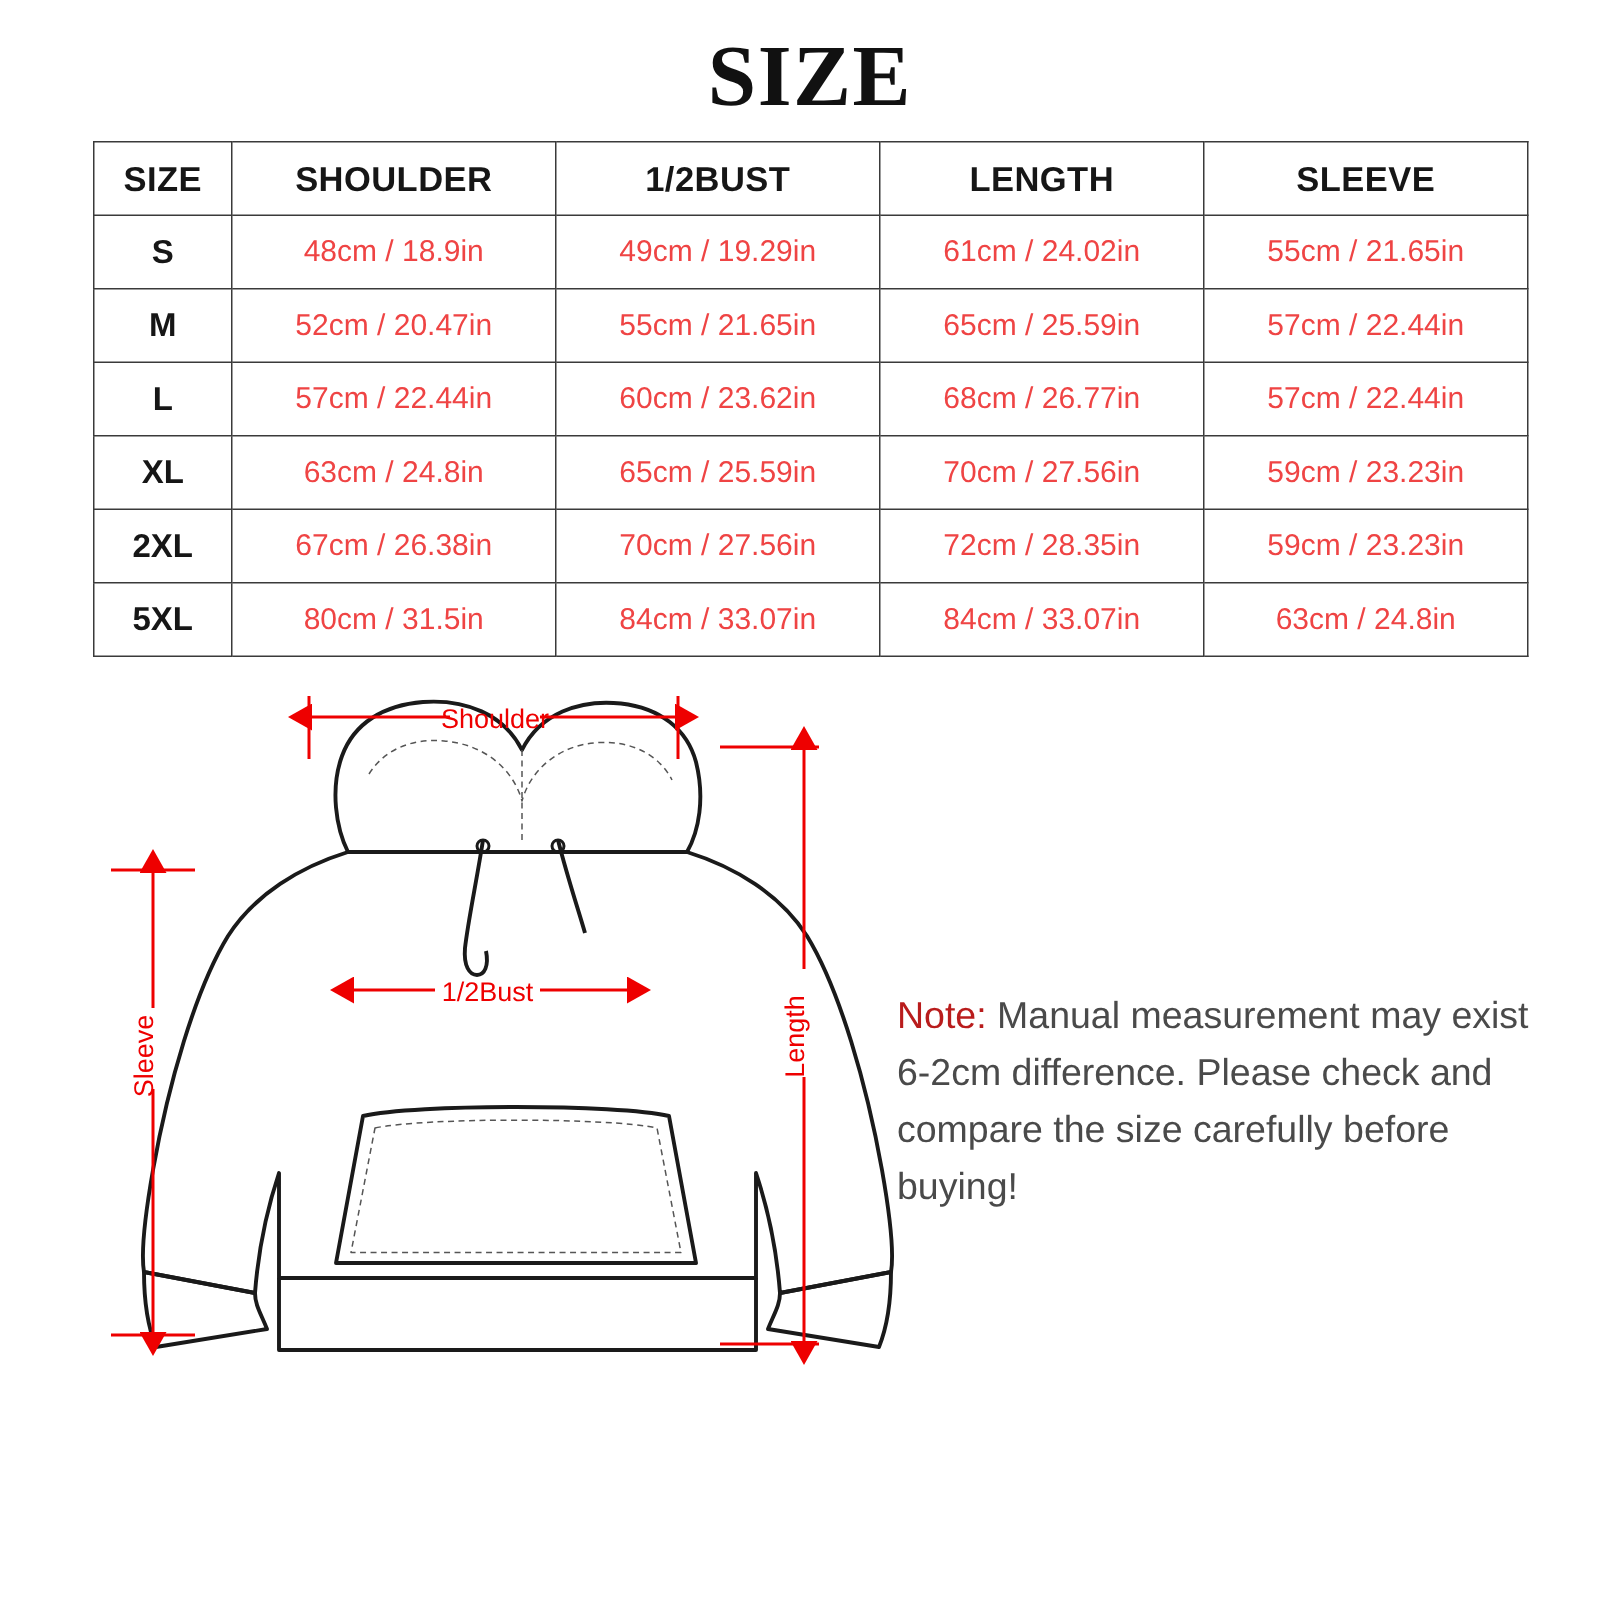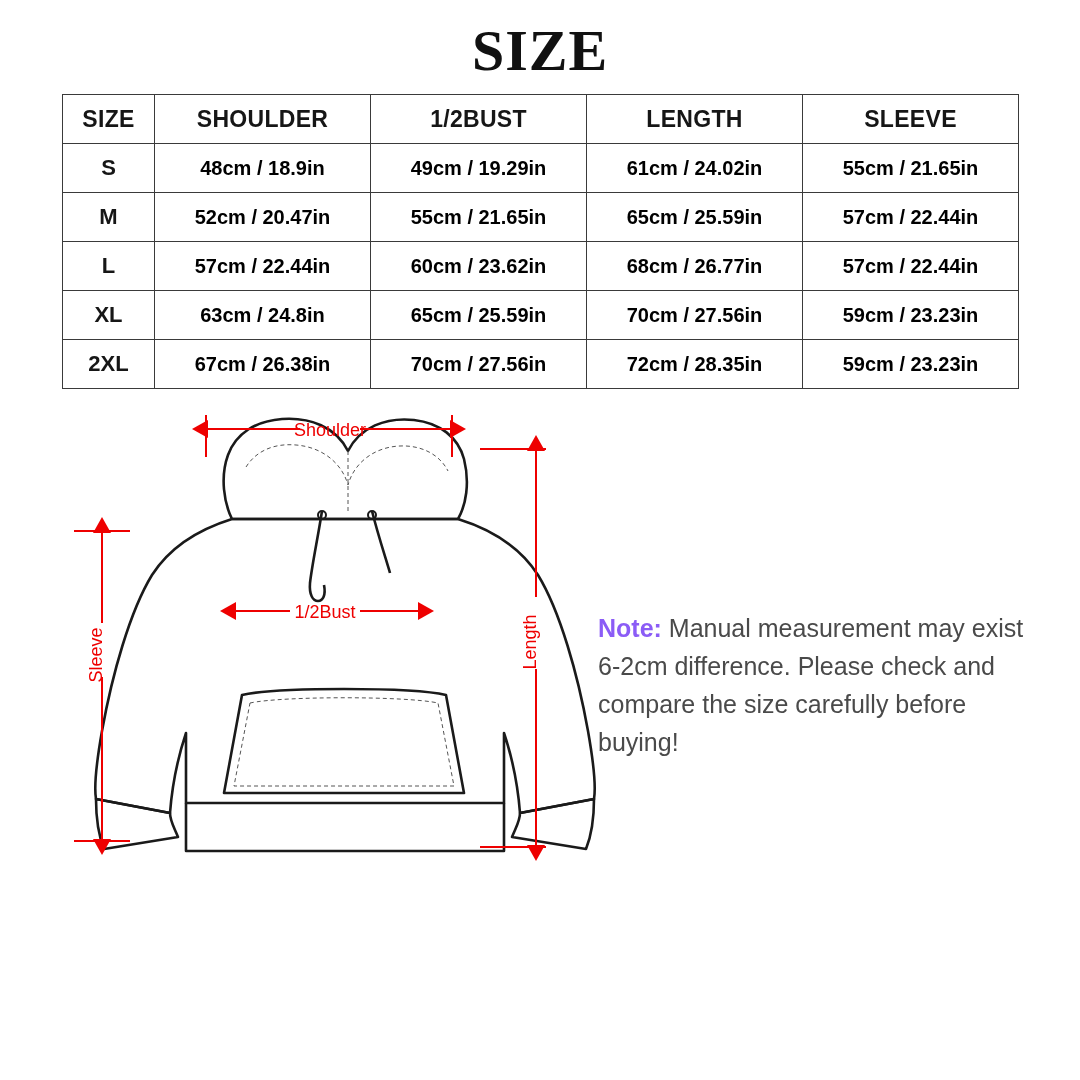--- a/index.html
+++ b/index.html
@@ -51,22 +51,22 @@
     color: #161616;
     letter-spacing: 0.3px;
   }
   table.size-table td.size-cell {
     font-size: 22px;
     font-weight: 700;
     color: #161616;
   }
   table.size-table td.val-cell {
     font-size: 20px;
-    font-weight: 700;
-    color: #000000;
+    font-weight: 400;
+    color: #ef4444;
   }
   col.c-size  { width: 92px; }
   col.c-col   { width: 216px; }
 
   
   #diagram-area {
     position: relative;
     width: 1080px;
     height: 490px;
     margin-top: 8px;
@@ -84,22 +84,22 @@
   #note-block {
     position: absolute;
     left: 598px;
     top: 212px;
     width: 440px;
     font-size: 25px;
     line-height: 1.52;
     color: #4a4a4a;
   }
   #note-block .note-label {
-    font-weight: 700;
-    color: #8b5cf6;
+    font-weight: 400;
+    color: #b91c1c;
   }
 </style>
 </head>
 <body>
 
 <div id="page-title">SIZE</div>
 
 <div id="size-table-wrap">
   <table class="size-table">
     <colgroup>
@@ -146,20 +146,27 @@
         <td class="val-cell">65cm / 25.59in</td>
         <td class="val-cell">70cm / 27.56in</td>
         <td class="val-cell">59cm / 23.23in</td>
       </tr>
       <tr>
         <td class="size-cell">2XL</td>
         <td class="val-cell">67cm / 26.38in</td>
         <td class="val-cell">70cm / 27.56in</td>
         <td class="val-cell">72cm / 28.35in</td>
         <td class="val-cell">59cm / 23.23in</td>
+      </tr>
+      <tr>
+        <td class="size-cell">5XL</td>
+        <td class="val-cell">80cm / 31.5in</td>
+        <td class="val-cell">84cm / 33.07in</td>
+        <td class="val-cell">84cm / 33.07in</td>
+        <td class="val-cell">63cm / 24.8in</td>
       </tr>
     </tbody>
   </table>
 </div>
 
 <div id="diagram-area">
 
   <div id="hoodie-svg-holder">
     <svg width="560" height="470" viewBox="0 0 560 470" xmlns="http://www.w3.org/2000/svg">
       <defs>

